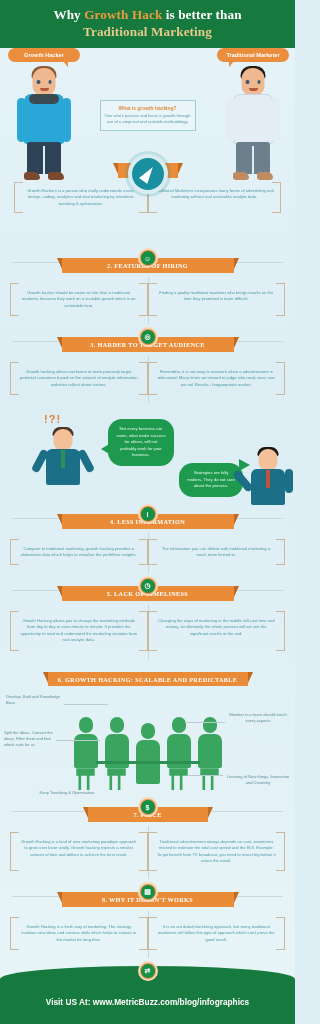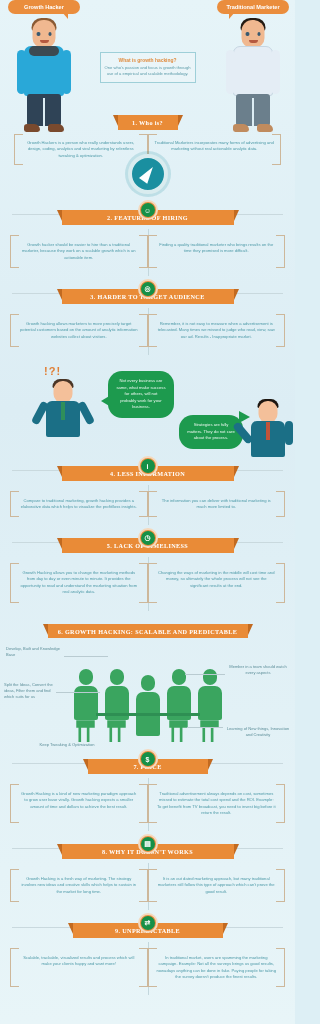--- a/index.html
+++ b/index.html
@@ -147,20 +147,26 @@
   
   .footer { position:absolute; left:0; right:0; bottom:0; height:58px; background:#16793e;
      border-radius:100% 100% 0 0 / 26px 26px 0 0; display:flex; align-items:center; justify-content:center; }
   .footer-txt { color:#fff; font-size:8.3px; font-weight:bold; padding-top:14px; }
 </style>
 </head>
 <body>
 
 <div class="page">
 
+  <div class="header">
+    <div class="header-title">
+      <span>Why </span><span class="hl-orange">Growth Hack</span><span> is better than</span>
+      <span class="line2">Traditional Marketing</span>
+    </div>
+  </div>
 
   <div class="chars">
     <div class="char left">
       <div class="bubble">Growth Hacker</div>
       <div class="person">
         <div class="hair" style="background:#8a5a33"></div>
         <div class="head">
           <span class="eye l"></span>
           <span class="eye r"></span>
           <span class="mouth"></span>
@@ -431,14 +437,17 @@
         <div class="txt">Scalable, trackable, visualized results and process which will make your clients happy and want more!</div>
       </div>
       <div class="col">
         <div class="brk l"></div>
         <div class="brk r"></div>
         <div class="txt">In traditional market, users are spamming the marketing campaign. Example: Not all the surveys brings us good results, nowadays anything can be done in fake. Paying people for taking the survey doesn't produce the finest results.</div>
       </div>
     </div>
   </div>
 
+  <div class="footer">
+    <div class="footer-txt">Visit US At: www.MetricBuzz.com/blog/infographics</div>
+  </div>
 
 </div>
 
 </body></html>

